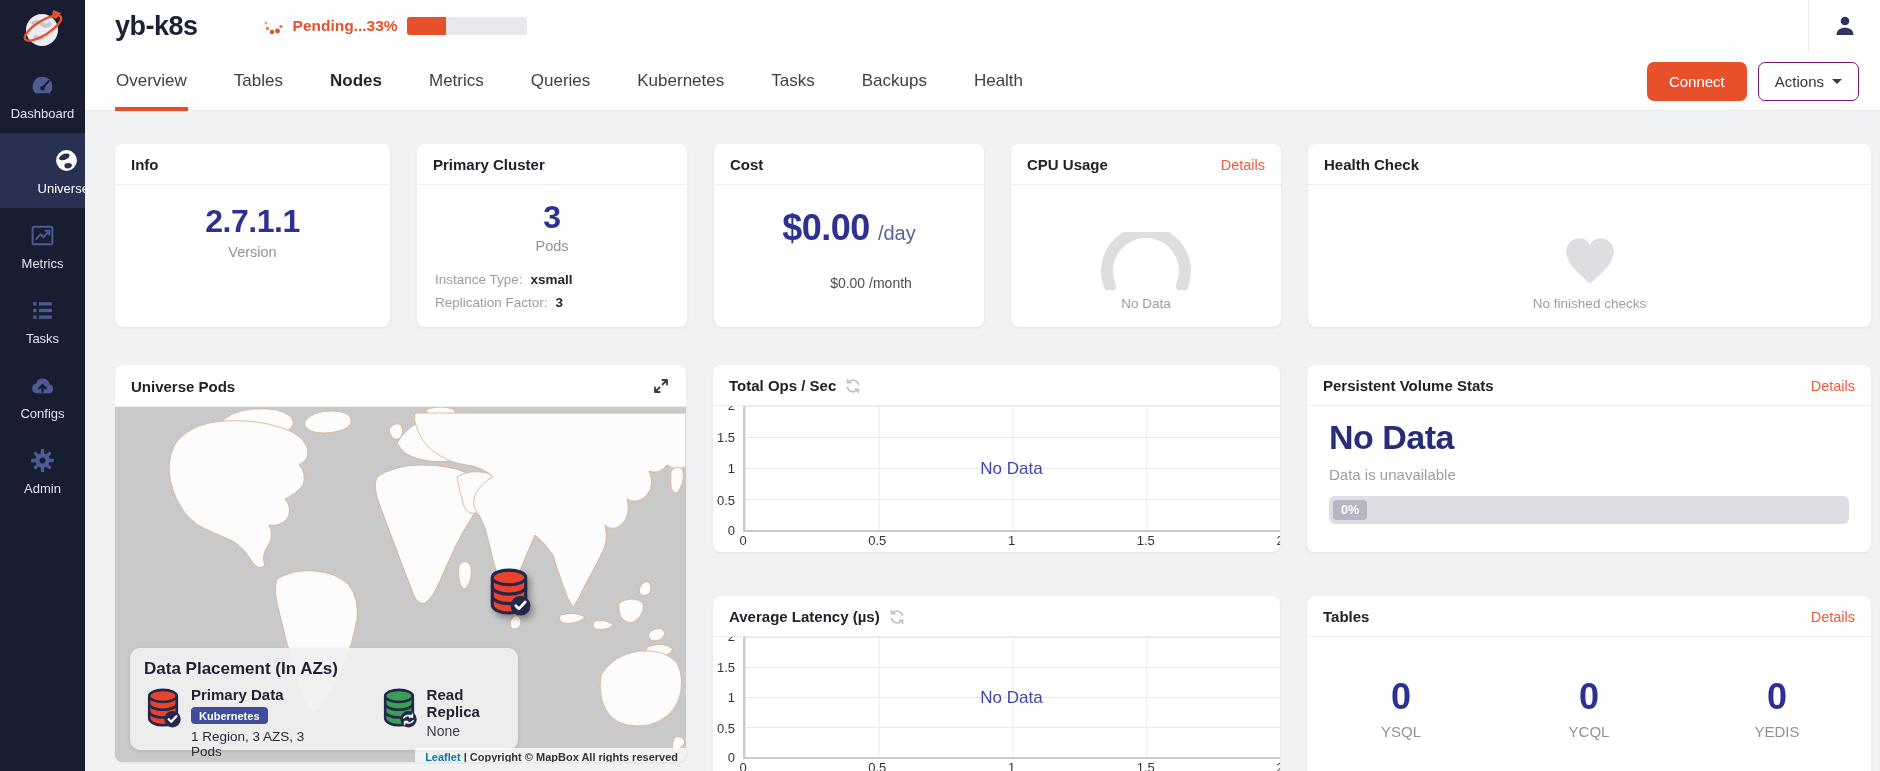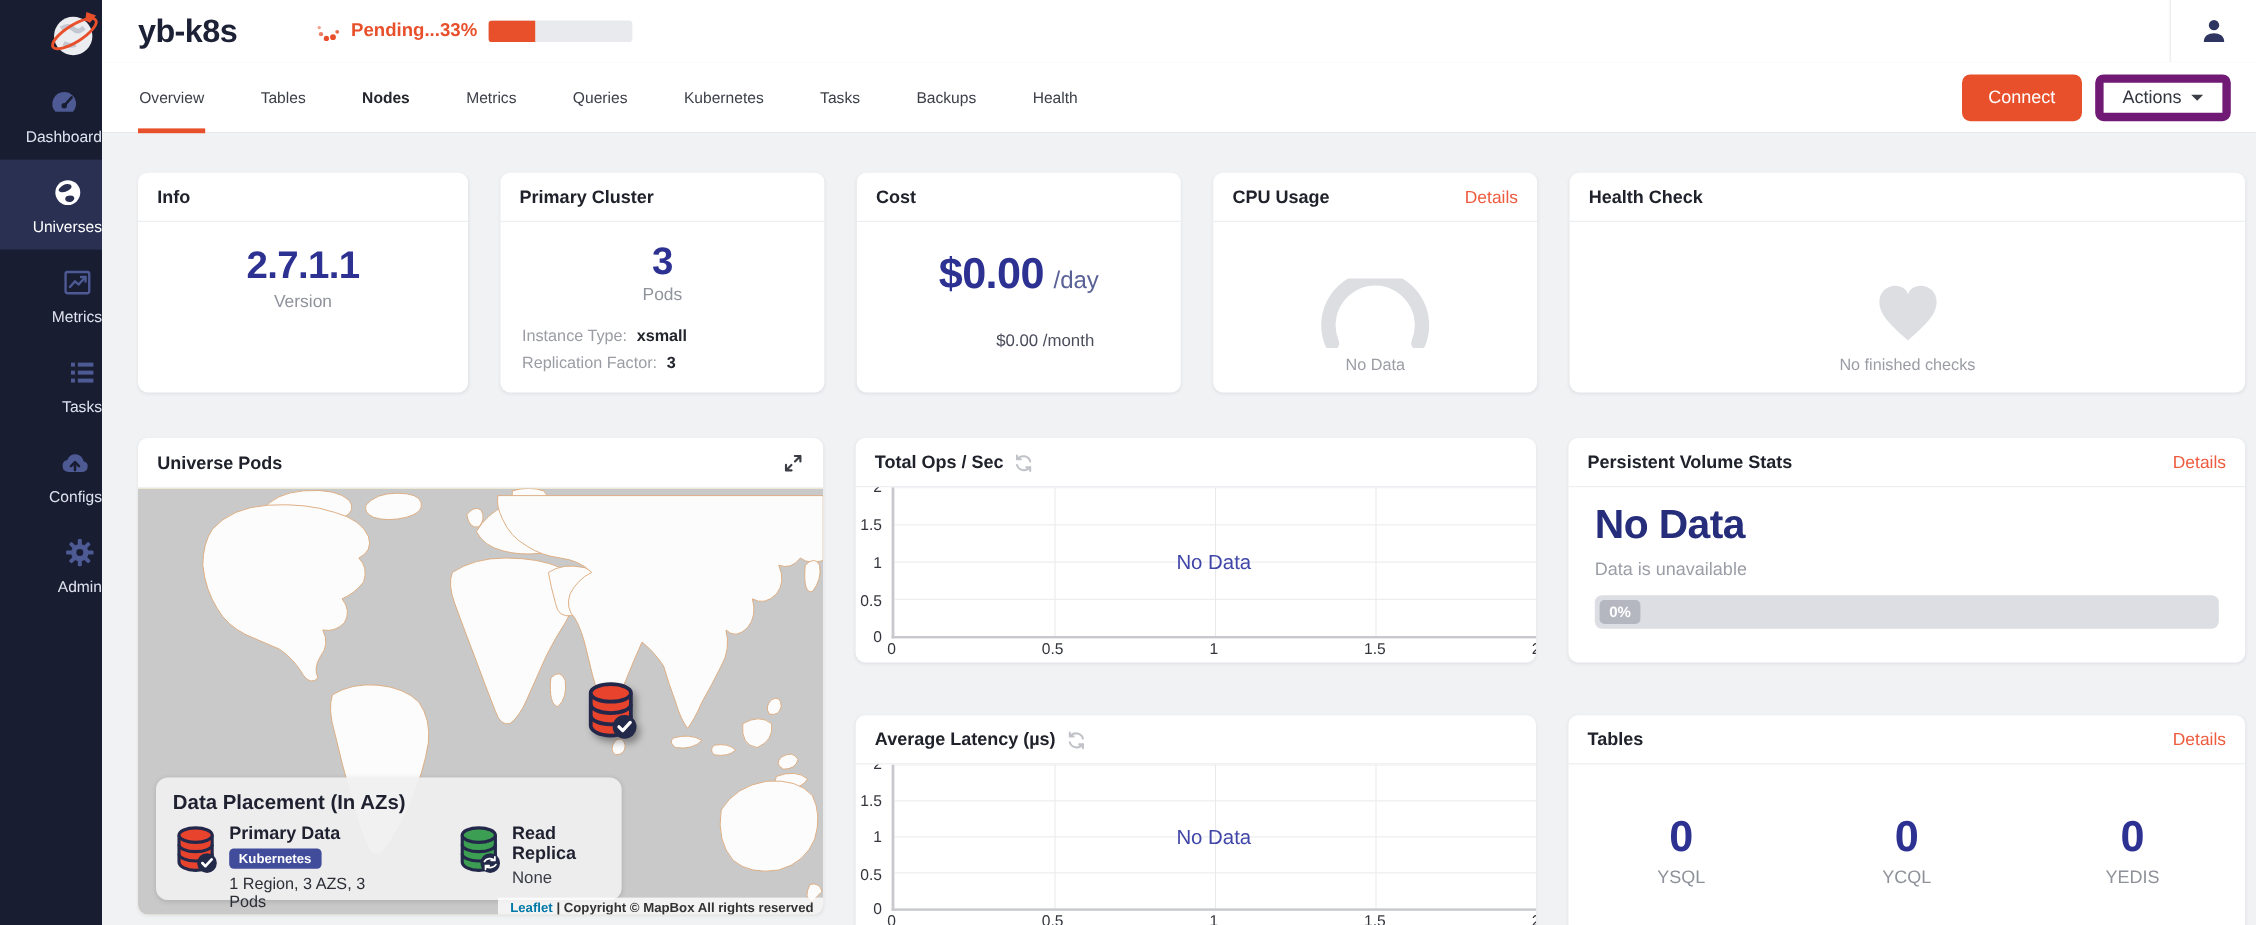--- a/index.html
+++ b/index.html
@@ -1,21 +1,21 @@
 <!DOCTYPE html>
 <html><head>
 <meta charset="utf-8">
 <style>
   * { margin:0; padding:0; box-sizing:border-box; }
   html,body { width:1880px; height:771px; overflow:hidden; }
   body { font-family:"Liberation Sans", sans-serif; background:#f1f2f4; color:#23252c; }
   .app { display:flex; width:1880px; height:771px; }
 
   
-  .sidebar { width:85px; min-width:85px; background:#191d32; display:flex; flex-direction:column;align-items:flex-end; }
+  .sidebar { width:85px; min-width:85px; background:#191d32; display:flex; flex-direction:column; }
   .logo-box { height:58px; display:flex; align-items:center; justify-content:center; }
   .side-item { display:flex; flex-direction:column; align-items:center; gap:7px; padding:14px 0 12px;
                color:#dfe2ee; font-size:13px; cursor:pointer; }
   .side-item svg { width:27px; height:27px; color:#4d5a94; }
   .side-item.active { background:#2a3052; color:#fff;padding-left:48px; }
   .side-item.active svg { color:#fff; }
 
   
   .main { flex:1; display:flex; flex-direction:column; min-width:0; }
 
@@ -23,28 +23,28 @@
   .uni-name { font-size:27px; font-weight:700; color:#1c2136; letter-spacing:-0.5px; }
   .status-group { display:flex; align-items:center; gap:9px; margin-left:64px; }
   .status-label { color:#e8502c; font-weight:700; font-size:15.5px; }
   .progress-track { width:120px; height:18px; background:#e9eaee; border-radius:3px; overflow:hidden; }
   .progress-fill { height:100%; background:#e8502c; }
   .user-wrap { position:absolute; right:0; top:0; bottom:0; width:72px; border-left:1px solid #eaebee;
                display:flex; align-items:center; justify-content:center; cursor:pointer; }
 
   .tabbar { background:#fff; height:59px; display:flex; align-items:center; padding-left:30px;
             border-bottom:1px solid #e7e8ec; position:relative; }
-  .tab { font-size:13px; color:#3d4049; margin-right:45px; height:59px; display:flex; align-items:center;
+  .tab { font-size:17px; color:#3d4049; margin-right:45px; height:59px; display:flex; align-items:center;
          position:relative; cursor:pointer; padding:0 1px; }
   .tab.active::after { content:""; position:absolute; left:0; right:0; bottom:0; height:4px; background:#e8502c; }
   .tab.emph { font-weight:700; color:#24262d; }
   .tab-actions { position:absolute; right:21px; top:10px; display:flex; gap:11px; }
   .btn { font-family:inherit; font-size:15px; border-radius:7px; height:39px; cursor:pointer; }
   .btn-connect { background:#e8502c; color:#fff; border:none; padding:0 22px; }
-  .btn-actions { background:#fff; color:#33363f; border:7px solid #701a75; padding:0 16px;
+  .btn-actions { background:#fff; color:#33363f; border:1px solid #701a75; padding:0 16px;
                  display:flex; align-items:center; gap:8px; }
   .caret { width:0; height:0; border-left:5px solid transparent; border-right:5px solid transparent;
            border-top:5px solid #3a3d45; }
 
   
   .content { flex:1; padding:33px 9px 0 30px; background:#f1f2f4; overflow:hidden; }
   .row1 { display:grid; grid-template-columns:275px 270px 270px 270px 1fr; gap:27px; margin-bottom:38px; }
   .row2 { display:grid; grid-template-columns:571px 567px 1fr; gap:27px; }
   .col  { display:flex; flex-direction:column; gap:44px; }
 
@@ -62,21 +62,21 @@
   .kv { font-size:13.5px; color:#9a9da4; margin-top:8px; }
   .kv b { color:#24262d; margin-left:8px; font-weight:700; }
   .cost-line { display:flex; align-items:baseline; gap:8px; }
   .cost-unit { font-size:20px; color:#5a6197; font-weight:400; }
   .cost-month { font-size:14px; color:#4a4d5a; margin-top:26px;margin-left:44px; }
   .muted-note { font-size:13.5px; color:#9a9da4; }
   .gauge-body { display:flex; flex-direction:column; align-items:center; justify-content:flex-end; height:138px; padding-bottom:12px; gap:6px; }
 
   
   .map-card { height:397px; display:flex; flex-direction:column; }
-  .map-area { position:relative; flex:1; background:#fef9c3; }
+  .map-area { position:relative; flex:1; background:#5eead4; }
   .map-area svg.world { display:block; width:100%; height:100%; }
   .map-marker { position:absolute; left:371px; top:160px; width:46px;
                 filter:drop-shadow(3px 4px 3px rgba(0,0,0,.35)); }
   .legend { position:absolute; left:15px; bottom:16px; width:388px; height:102px;
             background:rgba(240,240,241,.93); border-radius:10px; padding:11px 14px;
             box-shadow:0 1px 4px rgba(0,0,0,.12); }
   .legend-title { font-size:17px; font-weight:700; color:#1f2130; }
   .legend-row { display:flex; margin-top:7px; }
   .legend-group { display:flex; gap:9px; }
   .legend-group + .legend-group { margin-left:64px; }

